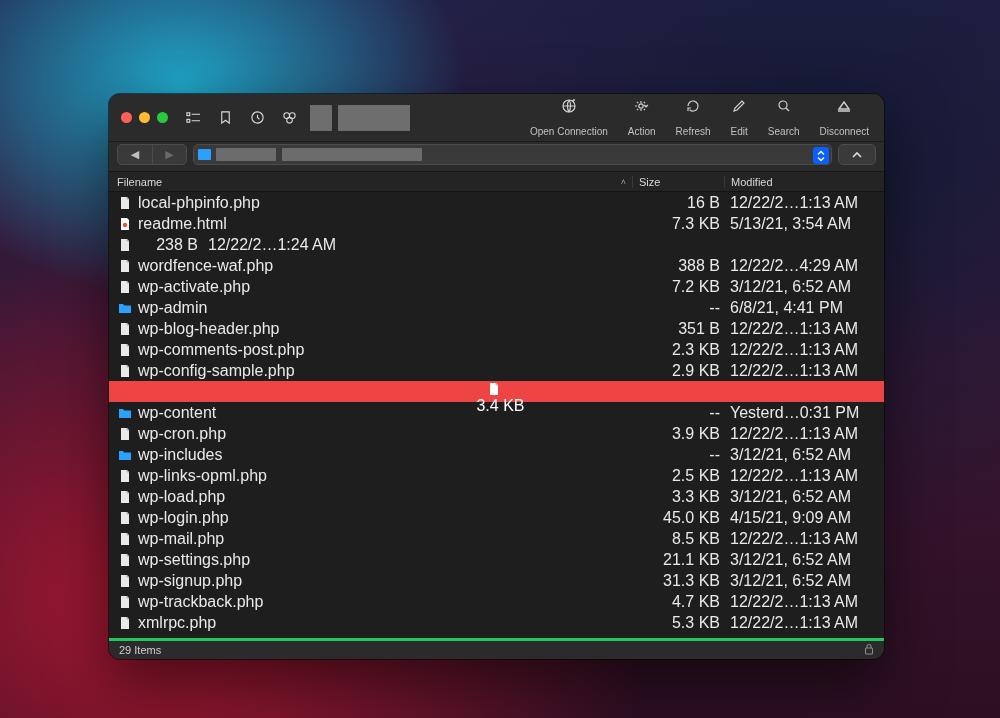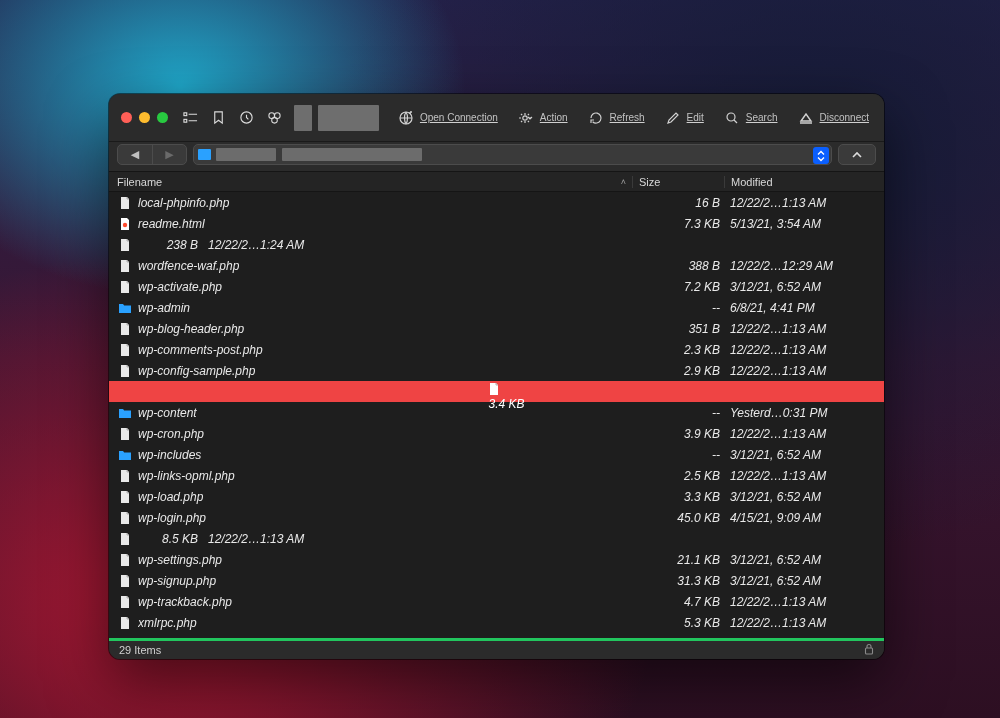--- a/index.html
+++ b/index.html
@@ -44,22 +44,22 @@
   .tl-green  { background: #28c940; }
 
   .tb-iconbtn { width: 26px; height: 28px; display:flex; align-items:center; justify-content:center; color:#dcdcdc; }
   .tb-iconbtn svg { width: 15px; height: 15px; }
 
   .tb-redact { background:#6e6e6e; border-radius:1px; }
 
   .tb-flex { flex:1; }
 
   .tb-action {
-    display:flex; flex-direction:row; align-items:center; justify-content:center;
-    gap:6px; padding: 0 7px; color:#d0d0d0;text-decoration:underline;
+    display:flex; flex-direction:column; align-items:center; justify-content:center;
+    gap:12px; padding: 0 7px; color:#d0d0d0;
   }
   .tb-action svg { width:16px; height:16px; }
   .tb-action .lbl { font-size:10px; color:#c2c2c2; white-space:nowrap; }
 
   
   .navbar {
     height: 30px;
     background: #2b2b2b;
     display:flex; align-items:center;
     padding: 0 8px 4px 8px;
@@ -99,21 +99,21 @@
     height: 20px; background:#242424; border-bottom:1px solid #151515;
     display:flex; align-items:center; font-size:11px; color:#d8d8d8;
     padding: 0 8px;
   }
   .col-name { flex:1; display:flex; align-items:center; gap:16px; }
   .col-name .asc { margin-left:auto; margin-right:6px; color:#9b9b9b; font-size:9px; }
   .col-size { width:64px; text-align:left; border-left:1px solid #3a3a3a; padding-left:6px; }
   .col-mod  { width:152px; text-align:left; border-left:1px solid #3a3a3a; padding-left:6px;margin-left:28px; }
 
   
-  .list { flex:1; overflow:hidden; font-size:12px; background:#1e1e1e;font-style:italic; }
+  .list { flex:1; overflow:hidden; font-size:16px; background:#1e1e1e; }
   .row {
     height:21px; display:flex; align-items:center; padding:0 8px;
     color:#e9e9e9;
   }
   .row.sel { background:#ef4444; color:#fff;flex-direction:column; }
   .row .ico { width:16px; height:16px; margin-right:5px; display:flex; align-items:center; justify-content:center; flex-shrink:0; }
   .row .nm { flex:1; white-space:nowrap; overflow:hidden; text-overflow:ellipsis; }
   .row .sz { width:64px; text-align:right; padding-right:4px; white-space:nowrap; }
   .row .md { width:152px; white-space:nowrap; overflow:hidden; text-overflow:ellipsis; padding-left:6px; }
 
@@ -292,21 +292,21 @@
       </div>
       <div class="row">
         <span class="ico">
           <svg viewBox="0 0 14 14">
             <path d="M3 1h6l2 2v10H3z" fill="#e9e9e9"></path>
             <path d="M9 1v2h2" fill="none" stroke="#9c9c9c" stroke-width="0.8"></path>
           </svg>
         </span>
         <span class="nm">wordfence-waf.php</span>
         <span class="sz">388 B</span>
-        <span class="md">12/22/2…12:29 AM</span>
+        <span class="md">12/22/2…4:29 AM</span>
       </div>
       <div class="row">
         <span class="ico">
           <svg viewBox="0 0 14 14">
             <path d="M3 1h6l2 2v10H3z" fill="#e9e9e9"></path>
             <path d="M9 1v2h2" fill="none" stroke="#9c9c9c" stroke-width="0.8"></path>
           </svg>
         </span>
         <span class="nm">wp-activate.php</span>
         <span class="sz">7.2 KB</span>
@@ -430,20 +430,21 @@
         <span class="sz">45.0 KB</span>
         <span class="md">4/15/21, 9:09 AM</span>
       </div>
       <div class="row">
         <span class="ico">
           <svg viewBox="0 0 14 14">
             <path d="M3 1h6l2 2v10H3z" fill="#e9e9e9"></path>
             <path d="M9 1v2h2" fill="none" stroke="#9c9c9c" stroke-width="0.8"></path>
           </svg>
         </span>
+        <span class="nm">wp-mail.php</span>
         <span class="sz">8.5 KB</span>
         <span class="md">12/22/2…1:13 AM</span>
       </div>
       <div class="row">
         <span class="ico">
           <svg viewBox="0 0 14 14">
             <path d="M3 1h6l2 2v10H3z" fill="#e9e9e9"></path>
             <path d="M9 1v2h2" fill="none" stroke="#9c9c9c" stroke-width="0.8"></path>
           </svg>
         </span>

